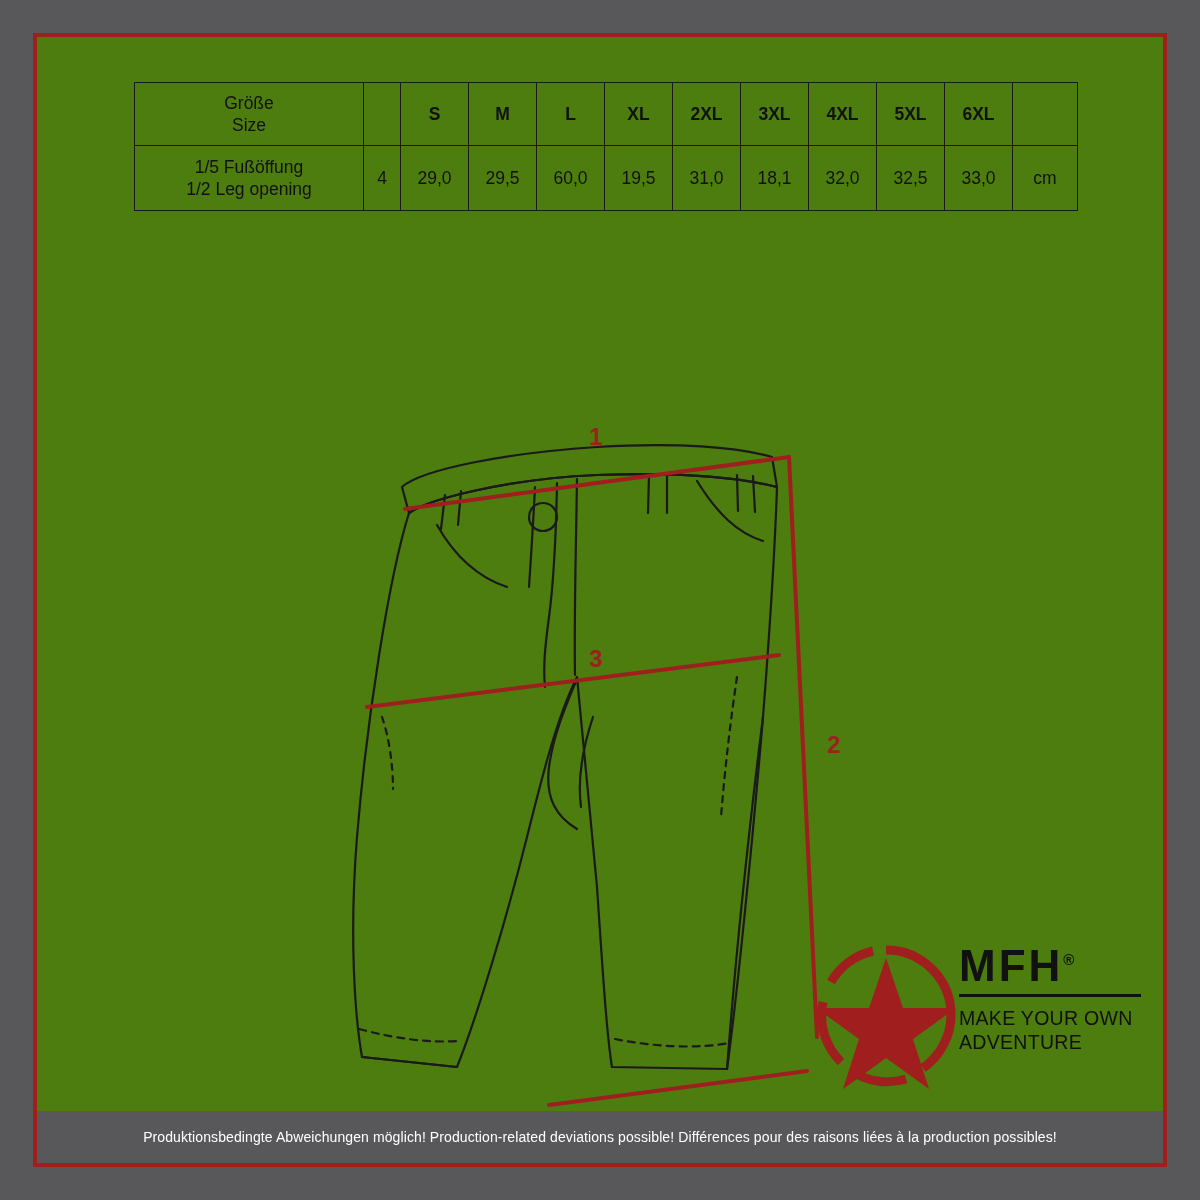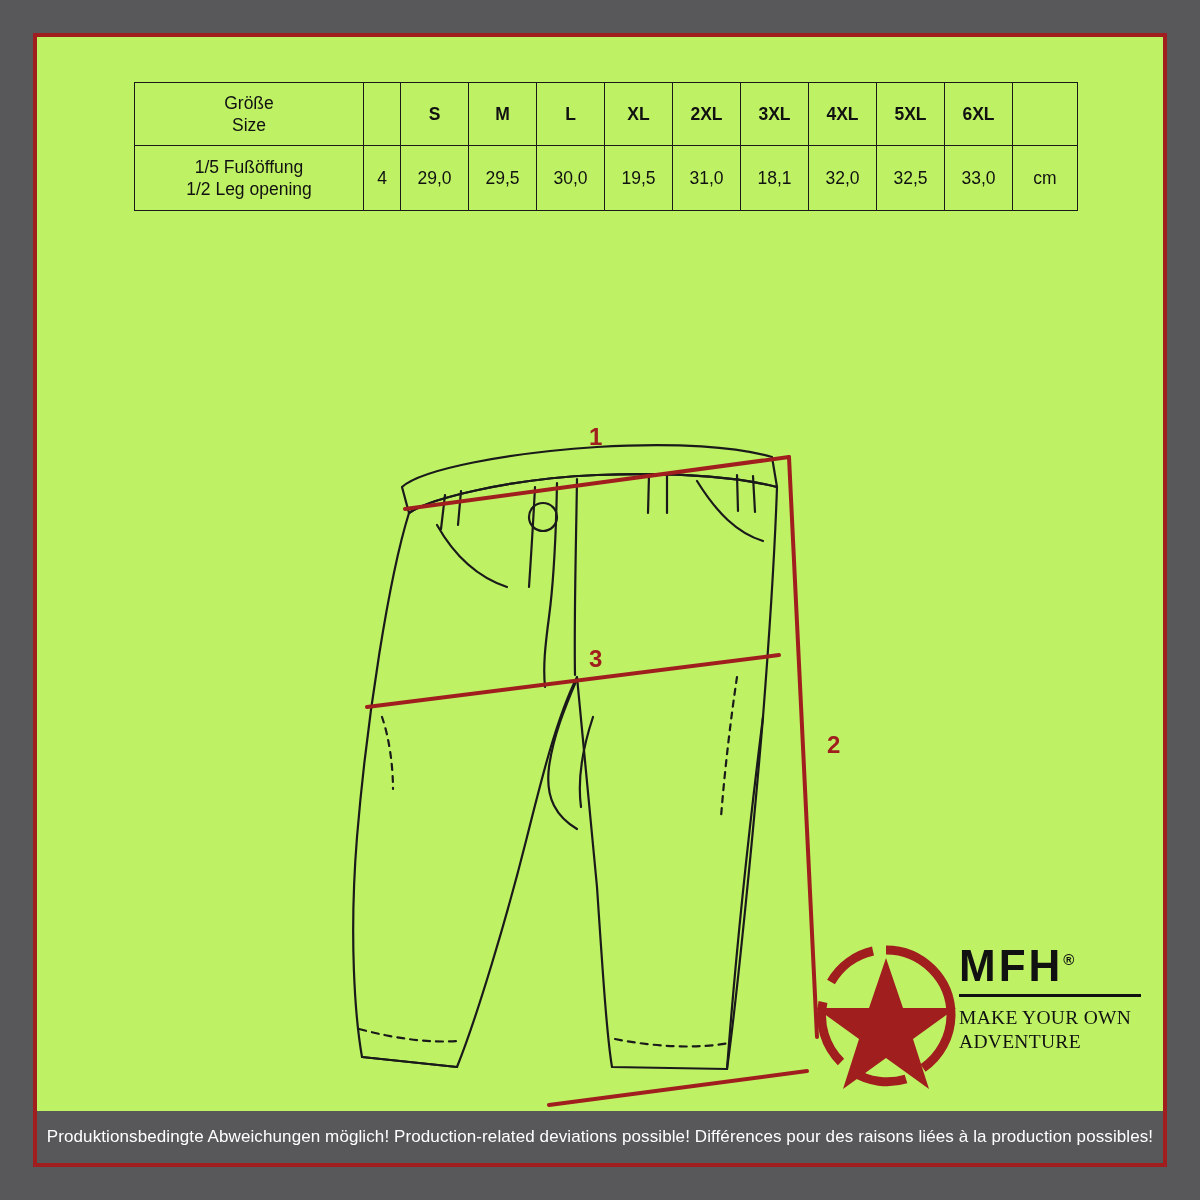--- a/index.html
+++ b/index.html
@@ -30,35 +30,35 @@
     border: 4px solid #a01e1e;
     background: #ffffff;
     box-sizing: border-box;
   }
   #sheet {
     position: absolute;
     left: 0;
     top: 0;
     right: 0;
     bottom: 0;
-    background: #bef264;
+    background: #4d7c0f;
   }
   
   #footer-band {
     position: absolute;
     left: 0;
     right: 0;
     bottom: 0;
     height: 52px;
     background: #58585a;
     color: #ffffff;
     display: flex;
     align-items: center;
     justify-content: center;
-    font-size: 17px;
+    font-size: 14px;
     letter-spacing: 0.1px;
     white-space: nowrap;
   }
 
   
   #size-table-wrap {
     position: absolute;
     left: 97px;
     top: 45px;
     width: 940px;
@@ -142,21 +142,20 @@
     width: 182px;
     height: 3px;
     background: #111;
     margin: 6px 0 9px 0;
   }
   .logo-tag {
     font-size: 19.5px;
     line-height: 1.25;
     color: #111;
     letter-spacing: 0.3px;
-    font-family: Liberation Serif, serif;
   }
 </style>
 </head>
 <body>
 
 <div id="page">
   <div id="frame">
     <div id="sheet">
 
       <div id="size-table-wrap">
@@ -184,21 +183,21 @@
 
 
           <tr>
             <td class="label">
               <span class="lbl-line">1/5 Fußöffung</span>
               <span class="lbl-line">1/2 Leg opening</span>
             </td>
             <td class="num">4</td>
             <td class="val">29,0</td>
             <td class="val">29,5</td>
-            <td class="val">30,0</td>
+            <td class="val">60,0</td>
             <td class="val">19,5</td>
             <td class="val">31,0</td>
             <td class="val">18,1</td>
             <td class="val">32,0</td>
             <td class="val">32,5</td>
             <td class="val">33,0</td>
             <td class="unit">cm</td>
           </tr>
         </tbody>
           </table>

